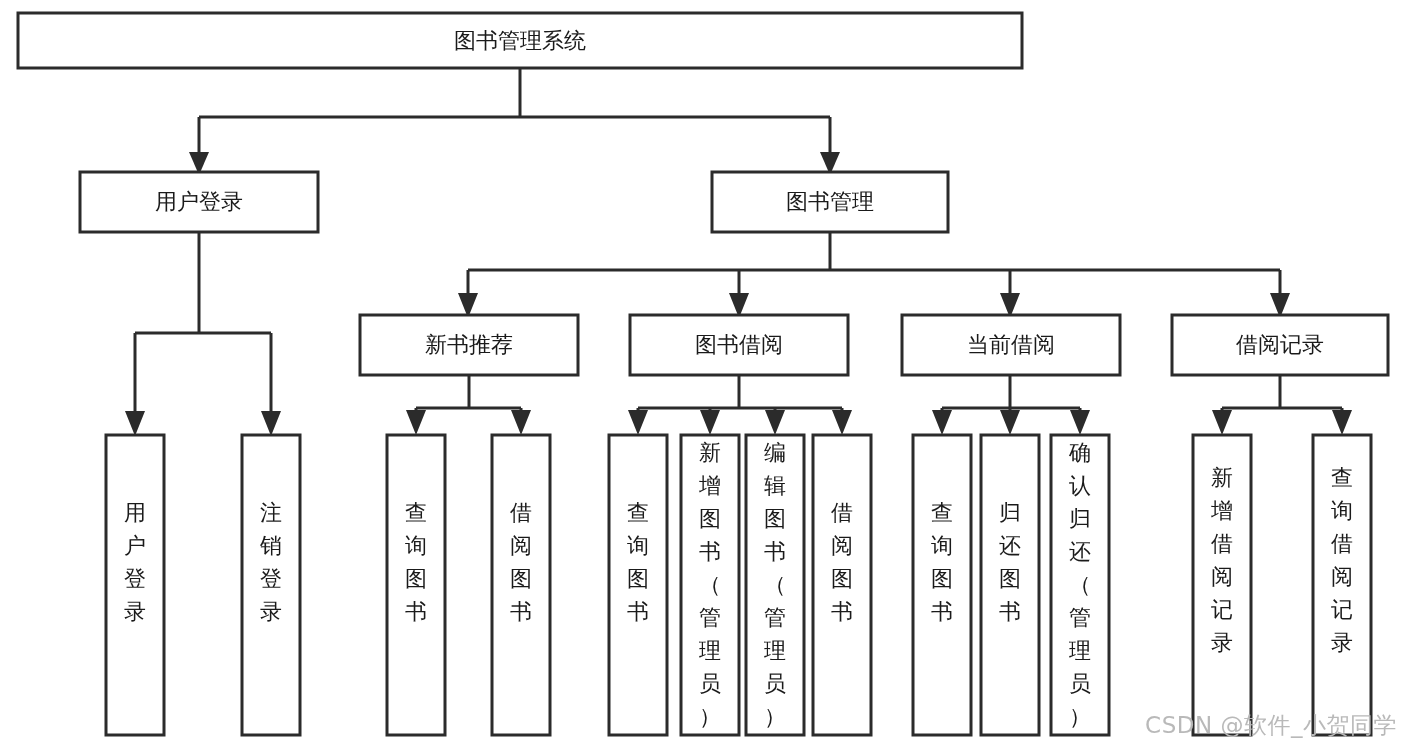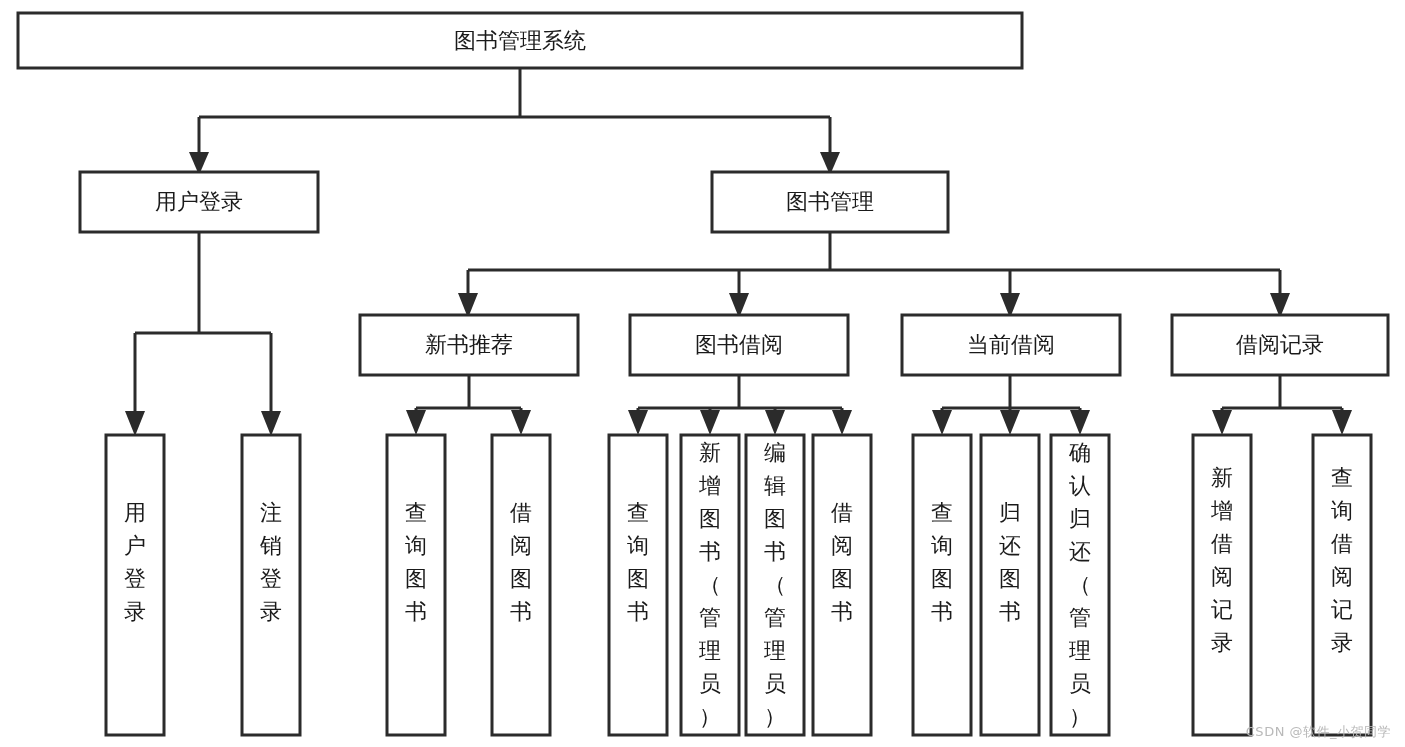--- a/index.html
+++ b/index.html
@@ -49,24 +49,24 @@
     dominant-baseline: middle;
   }
   .node-label-v {
     font-family: "DejaVu Sans", "Liberation Sans", sans-serif;
     font-size: 22px;
     fill: #1a1a1a;
     text-anchor: middle;
   }
   .watermark {
     position: absolute;
-    right: 14px;
+    right: 8px;
     bottom: 6px;
     font-family: "DejaVu Sans", "Liberation Sans", sans-serif;
-    font-size: 13px;
+    font-size: 23px;
     color: #b9b9b9;
     letter-spacing: 0.5px;
     white-space: nowrap;
     pointer-events: none;
   }
 </style>
 </head>
 <body>
 
 <div id="diagram-root">

